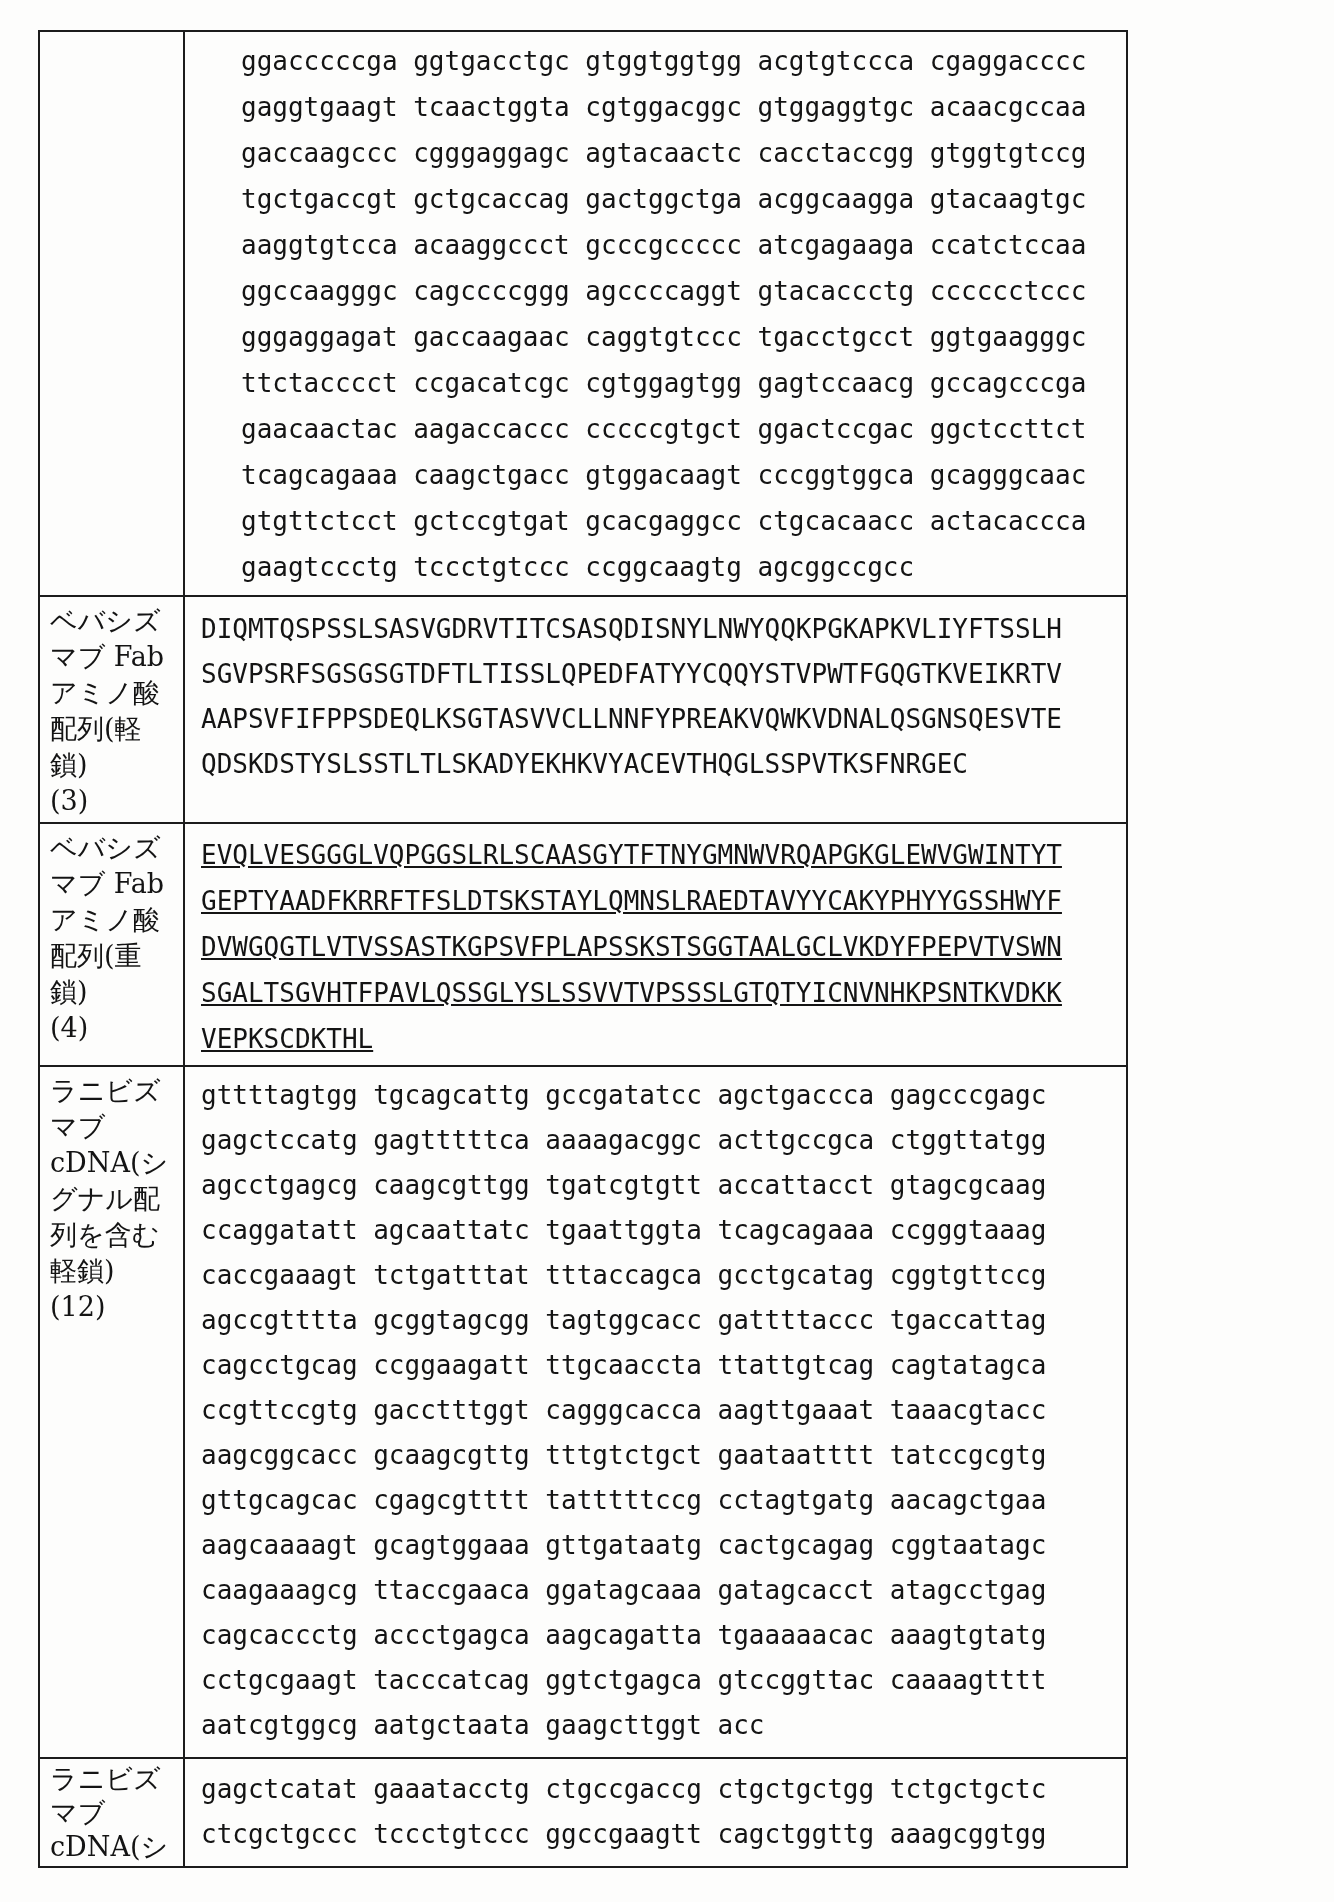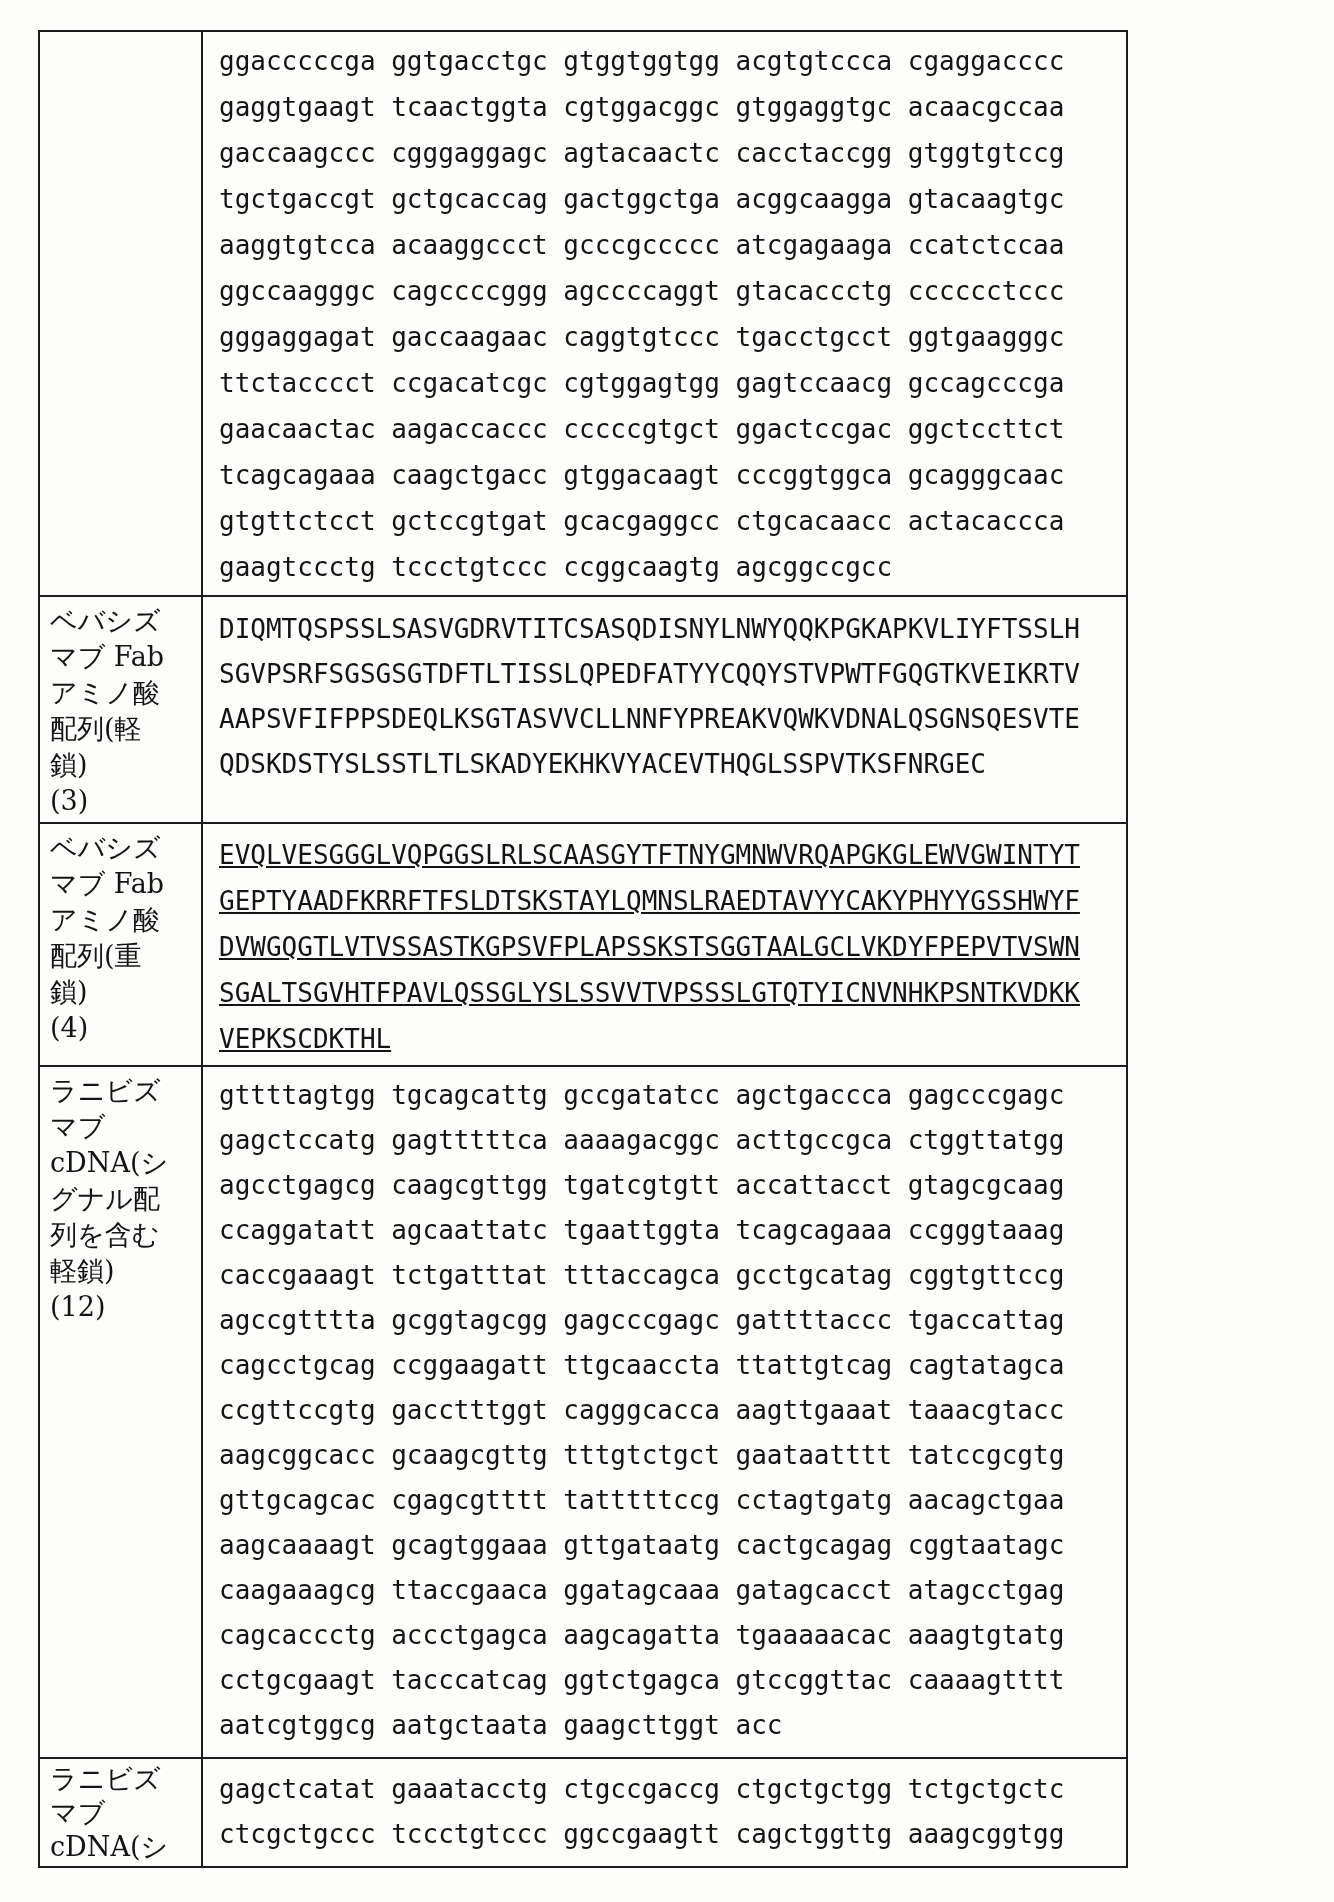--- a/index.html
+++ b/index.html
@@ -22,28 +22,28 @@
     display: flex;
     flex-direction: column;
   }
   .row {
     display: flex;
     box-sizing: border-box;
     border-bottom: 2px solid #1c1c1c;
     overflow: hidden;
   }
   .row:last-child { border-bottom: none; }
-  .row-0 { height: 565px; }
+  .row-0 { height: 565px; gap: 40px; }
   .row-1 { height: 227px; }
   .row-2 { height: 243px; }
   .row-3 { height: 692px; }
   .row-4 { height: 107px; }
 
   .label-cell {
-    width: 163px;
+    width: 145px;
     box-sizing: border-box;
     border-right: 2px solid #1c1c1c;
     padding: 6px 2px 12px 10px;
     font-family: "DejaVu Serif", "Liberation Serif", serif;
     font-size: 27px;
     line-height: 36px;
     color: #141414;
     flex: none;
     overflow: hidden;
   }
@@ -134,21 +134,21 @@
           <div class="label-line">列を含む</div>
           <div class="label-line">軽鎖)</div>
           <div class="label-line">(12)</div>
         </div>
         <div class="seq-cell">
           <div class="seq-line">gttttagtgg tgcagcattg gccgatatcc agctgaccca gagcccgagc</div>
           <div class="seq-line">gagctccatg gagtttttca aaaagacggc acttgccgca ctggttatgg</div>
           <div class="seq-line">agcctgagcg caagcgttgg tgatcgtgtt accattacct gtagcgcaag</div>
           <div class="seq-line">ccaggatatt agcaattatc tgaattggta tcagcagaaa ccgggtaaag</div>
           <div class="seq-line">caccgaaagt tctgatttat tttaccagca gcctgcatag cggtgttccg</div>
-          <div class="seq-line">agccgtttta gcggtagcgg gagcccgagc gattttaccc tgaccattag</div>
+          <div class="seq-line">agccgtttta gcggtagcgg tagtggcacc gattttaccc tgaccattag</div>
           <div class="seq-line">cagcctgcag ccggaagatt ttgcaaccta ttattgtcag cagtatagca</div>
           <div class="seq-line">ccgttccgtg gacctttggt cagggcacca aagttgaaat taaacgtacc</div>
           <div class="seq-line">aagcggcacc gcaagcgttg tttgtctgct gaataatttt tatccgcgtg</div>
           <div class="seq-line">gttgcagcac cgagcgtttt tatttttccg cctagtgatg aacagctgaa</div>
           <div class="seq-line">aagcaaaagt gcagtggaaa gttgataatg cactgcagag cggtaatagc</div>
           <div class="seq-line">caagaaagcg ttaccgaaca ggatagcaaa gatagcacct atagcctgag</div>
           <div class="seq-line">cagcaccctg accctgagca aagcagatta tgaaaaacac aaagtgtatg</div>
           <div class="seq-line">cctgcgaagt tacccatcag ggtctgagca gtccggttac caaaagtttt</div>
           <div class="seq-line">aatcgtggcg aatgctaata gaagcttggt acc</div>
         </div>

